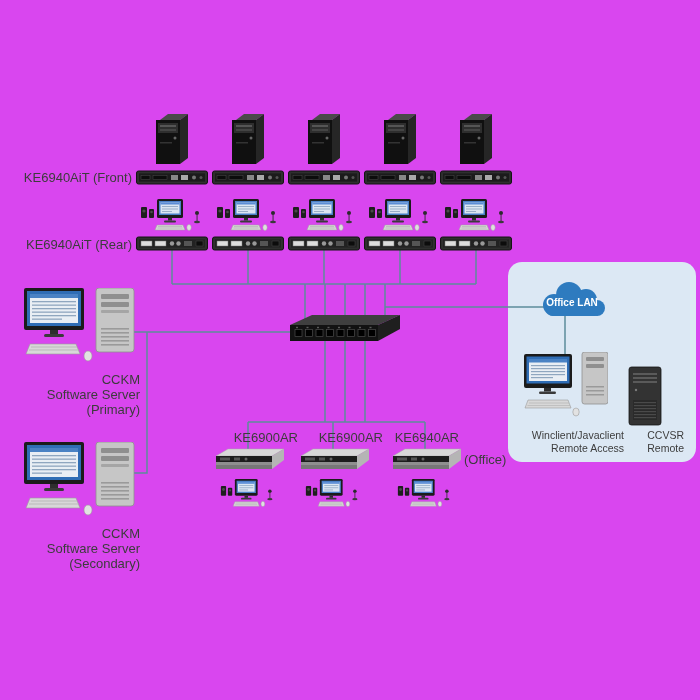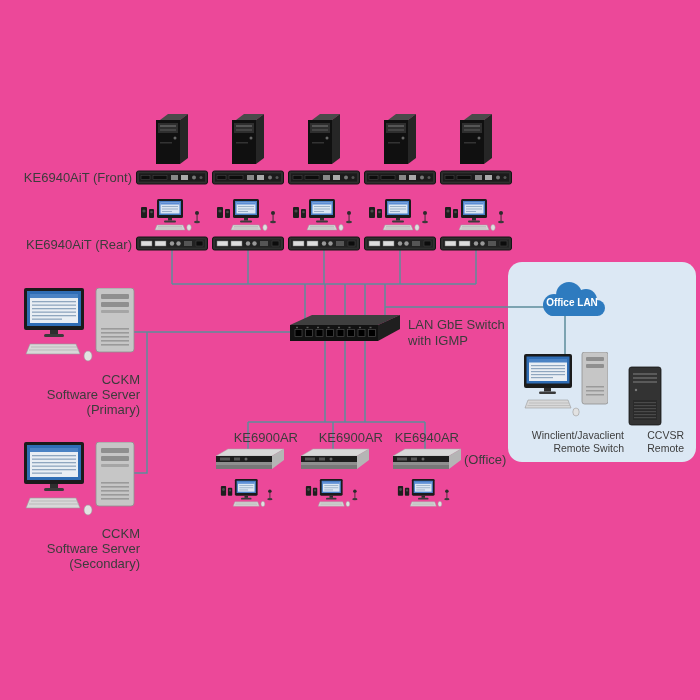--- a/index.html
+++ b/index.html
@@ -1,18 +1,18 @@
 <!DOCTYPE html>
 <html style="--line: #5d8c9b; --panel: #dce8f4; --cloud: #2e7bbf;"><head>
 <meta charset="utf-8">
 <style>
   html,body{margin:0;padding:0;background:#fff;}
   #stage{
     position:relative;width:700px;height:700px;margin:0 auto;
-    background:#ec4899;overflow:hidden;
+    background:#d946ef;overflow:hidden;
     font-family:"Liberation Sans","DejaVu Sans",sans-serif;
   }
   svg{position:absolute;left:0;top:0;}
   .net-line{stroke:var(--line,#5d8c9b);stroke-width:1.5;fill:none;}
   .panel-rect{fill:var(--panel,#dce8f4);}
   .cloud-fill{fill:var(--cloud,#2e7bbf);}
   .lbl{
     position:absolute;color:#3c3c3c;font-size:13px;line-height:15px;
     white-space:pre-line;
   }
@@ -249,39 +249,37 @@
 
     <use href="#sym-cloud" x="534" y="278" width="76" height="44"></use>
     <use href="#sym-clientpc" x="524" y="352" width="84" height="72"></use>
     <use href="#sym-servertower" x="628" y="366" width="34" height="60"></use>
   </svg>
 
   <div class="lbl right" style="left:8px;top:170px;width:124px;">KE6940AiT (Front)</div>
 
   <div class="lbl right" style="left:8px;top:237px;width:124px;">KE6940AiT (Rear)</div>
 
-  <div class="lbl" style="left:408px;top:317px;width:110px;line-height:16px;">LAN GbE Switch
-with IGMP</div>
 
   <div class="lbl center" style="left:20px;top:372px;width:120px;">CCKM
 Software Server
 (Primary)</div>
 
   <div class="lbl center" style="left:20px;top:526px;width:120px;">CCKM
 Software Server
 (Secondary)</div>
 
   <div class="lbl center" style="left:198px;top:430px;width:100px;">KE6900AR</div>
 
   <div class="lbl center" style="left:283px;top:430px;width:100px;">KE6900AR</div>
 
   <div class="lbl center" style="left:359px;top:430px;width:100px;">KE6940AR</div>
 
   <div class="lbl" style="left:464px;top:452px;width:60px;">(Office)</div>
 
   <div class="lbl cloud-text" style="left:534px;top:295px;width:76px;">Office LAN</div>
 
   <div class="lbl center small" style="left:504px;top:429px;width:120px;">Winclient/Javaclient
-Remote Switch</div>
+Remote Access</div>
 
   <div class="lbl center small" style="left:612px;top:429px;width:72px;">CCVSR Remote</div>
 
 </div>
 
 </body></html>

